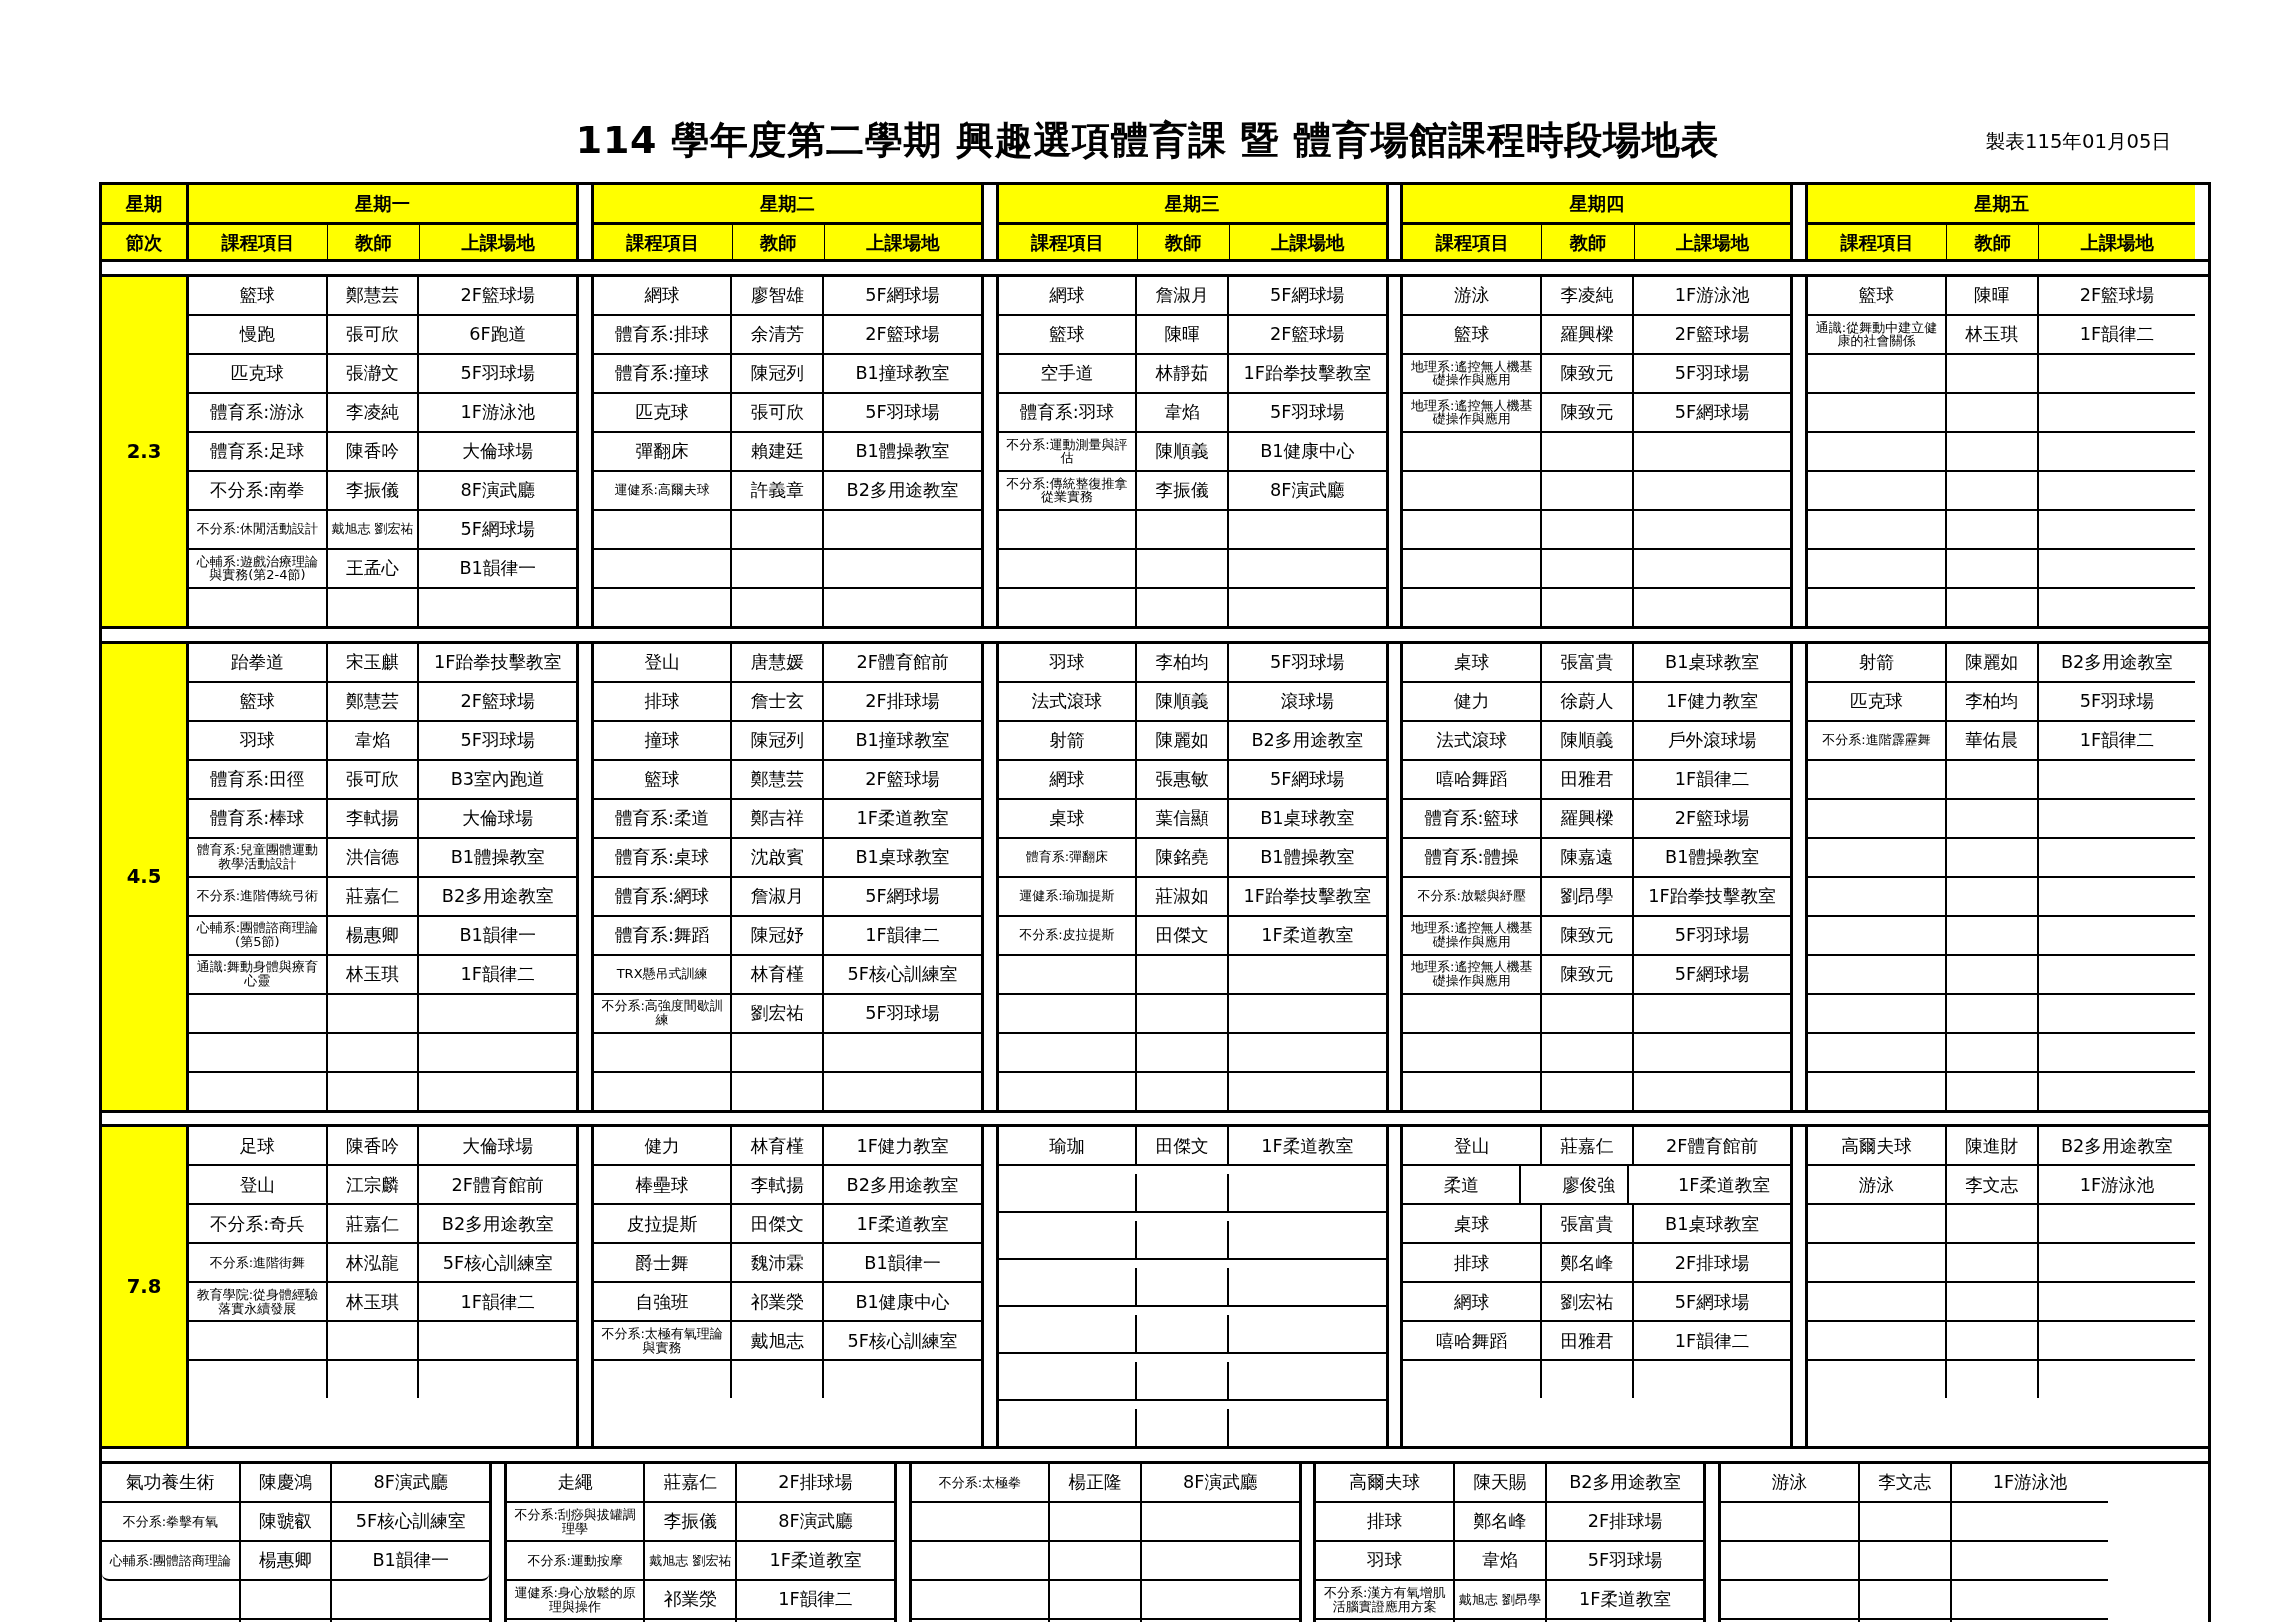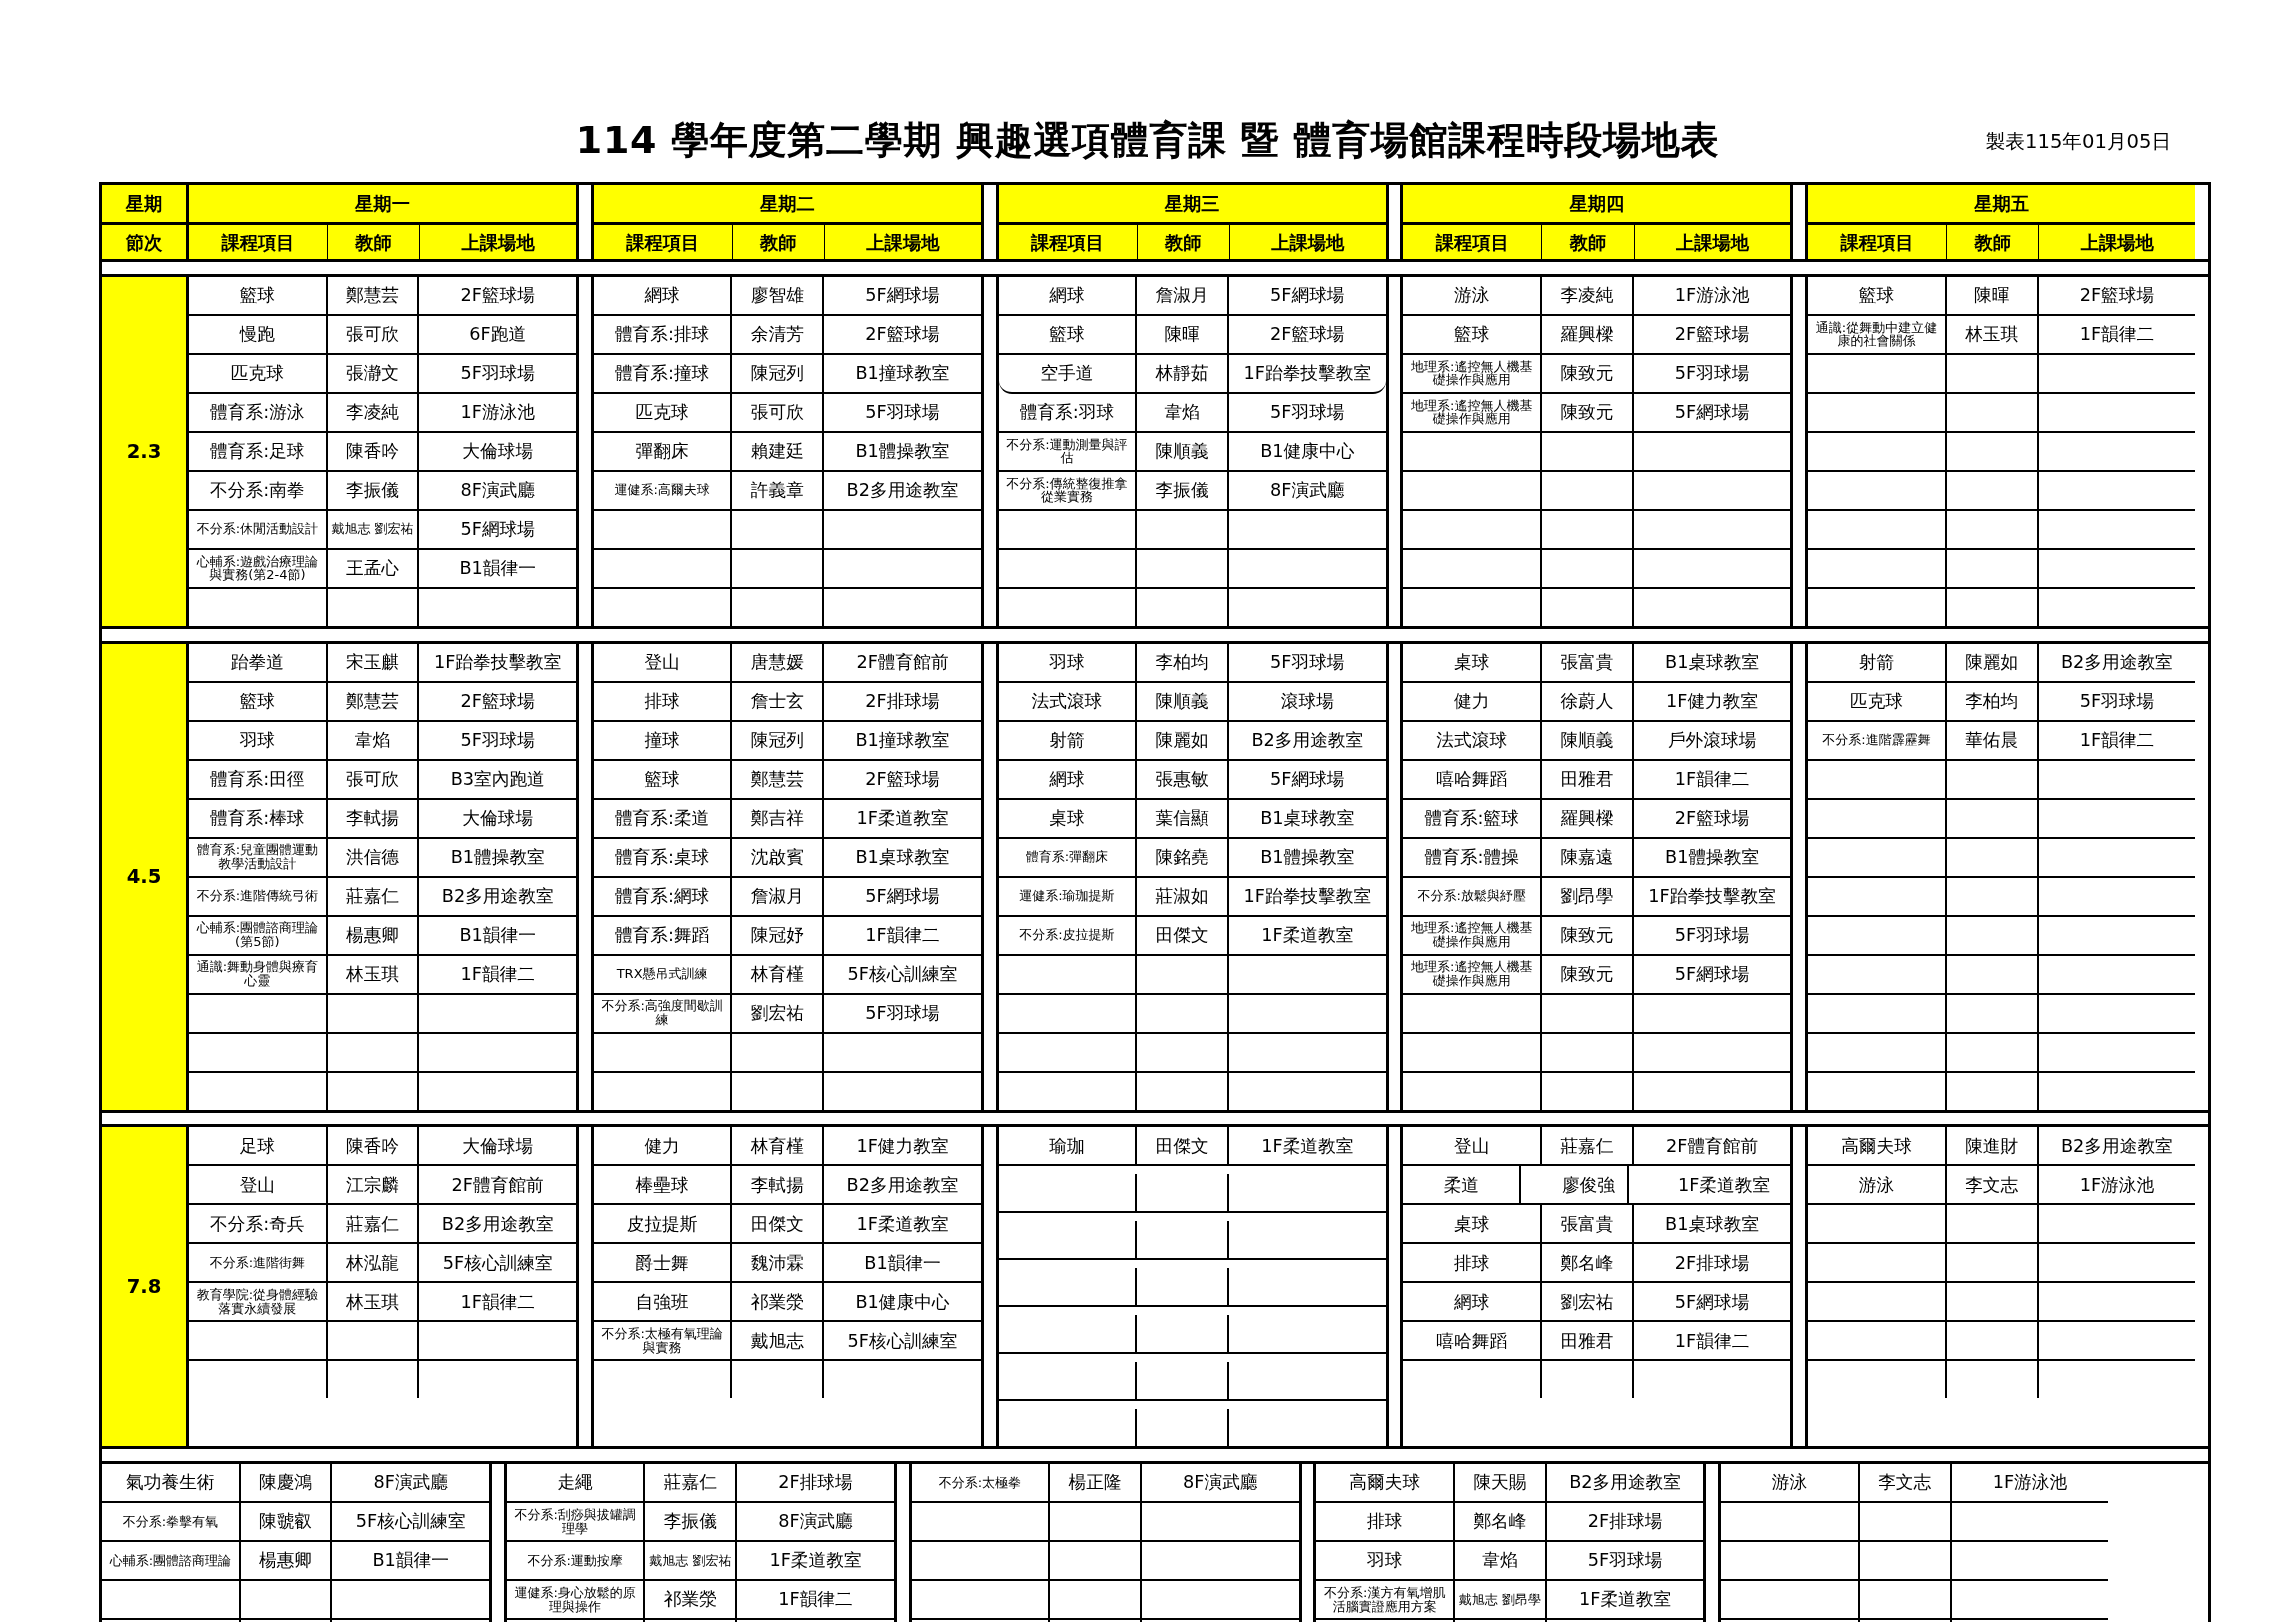--- a/index.html
+++ b/index.html
@@ -187,21 +187,21 @@
           <div class="cell-row" style="height: 37px;">
             <div class="cell c1">網球</div>
             <div class="cell c2">詹淑月</div>
             <div class="cell c3">5F網球場</div>
           </div>
           <div class="cell-row" style="height: 37px;">
             <div class="cell c1">籃球</div>
             <div class="cell c2">陳暉</div>
             <div class="cell c3">2F籃球場</div>
           </div>
-          <div class="cell-row" style="height: 37px; border-radius: 13px;">
+          <div class="cell-row" style="height: 37px;">
             <div class="cell c1">空手道</div>
             <div class="cell c2">林靜茹</div>
             <div class="cell c3">1F跆拳技擊教室</div>
           </div>
           <div class="cell-row" style="height: 37px;">
             <div class="cell c1">體育系:羽球</div>
             <div class="cell c2">韋焰</div>
             <div class="cell c3">5F羽球場</div>
           </div>
           <div class="cell-row" style="height: 37px;">
@@ -844,21 +844,21 @@
           <div class="cell-row" style="height: 37px;">
             <div class="cell c1">氣功養生術</div>
             <div class="cell c2">陳慶鴻</div>
             <div class="cell c3">8F演武廳</div>
           </div>
           <div class="cell-row" style="height: 37px;">
             <div class="cell c1 small">不分系:拳擊有氧</div>
             <div class="cell c2">陳虢叡</div>
             <div class="cell c3">5F核心訓練室</div>
           </div>
-          <div class="cell-row" style="height: 37px;">
+          <div class="cell-row" style="height: 37px; border-radius: 7px;">
             <div class="cell c1 small">心輔系:團體諮商理論</div>
             <div class="cell c2">楊惠卿</div>
             <div class="cell c3">B1韻律一</div>
           </div>
           <div class="cell-row" style="height: 37px;">
             <div class="cell c1"></div>
             <div class="cell c2"></div>
             <div class="cell c3"></div>
           </div>
           <div class="cell-row" style="height: 37px;">

